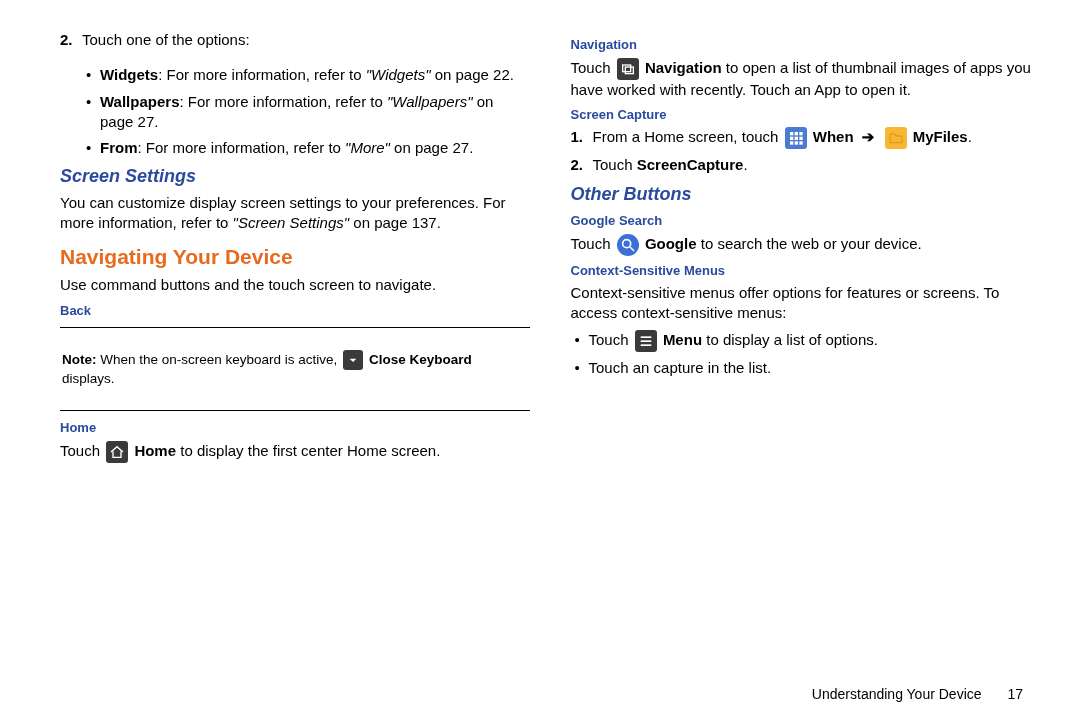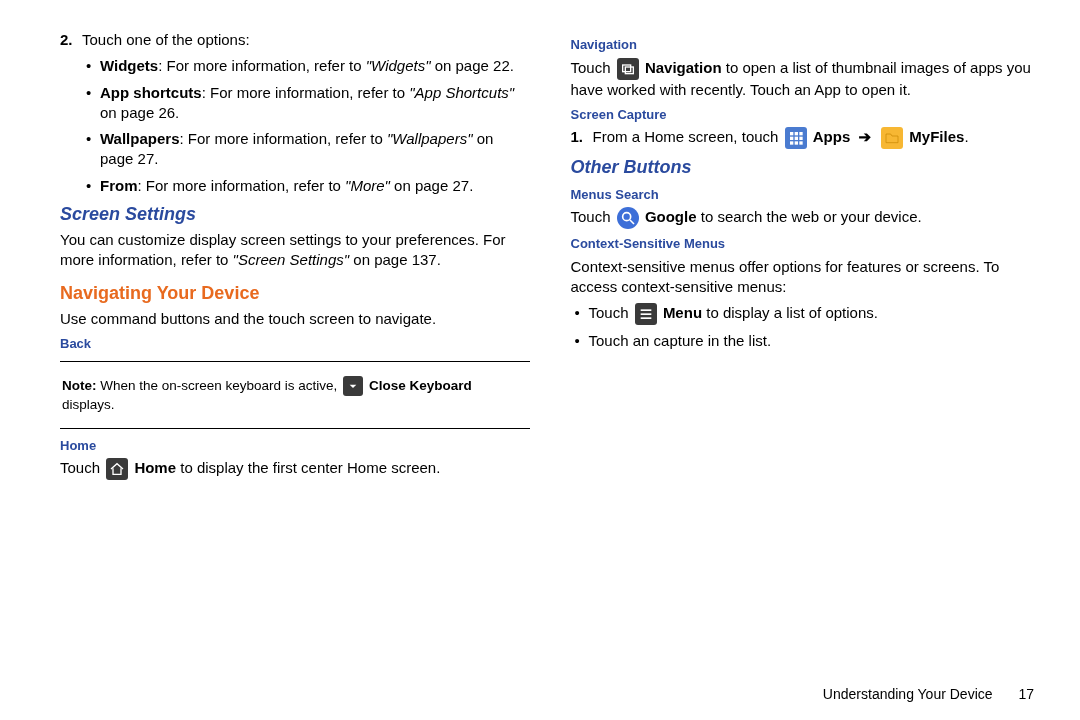--- a/index.html
+++ b/index.html
@@ -11,39 +11,39 @@
     font-size: 15px;
     color: #000;
     position: relative;
   }
   .page {
     display: flex;
     gap: 41px;
     padding: 30px 40px 20px 60px;
   }
   .col { flex: 1; line-height: 1.35; }
-  .h-orange { color: #e86a1f; font-weight: bold; font-size: 18px; margin: 10px 0 4px; font-family: Arial, sans-serif; }
+  .h-orange { color: #e86a1f; font-weight: bold; font-size: 21px; margin: 10px 0 4px; font-family: Arial, sans-serif; }
   .h-blue-i { color: #2a4a9e; font-style: italic; font-weight: bold; font-size: 18px; margin: 6px 0 4px; }
   .h-blue-b { color: #2a4a9e; font-weight: bold; font-size: 13px; margin: 6px 0 4px; }
   p { margin: 2px 0 6px; }
   .ref-i { font-style: italic; }
   ol.num { list-style: none; padding-left: 22px; }
   ol.num > li { position: relative; margin-bottom: 6px; }
   ol.num > li::before {
     content: attr(data-num) ".";
     position: absolute; left: -22px; font-weight: bold;
   }
   ul.bul { list-style: none; padding-left: 18px; }
   ul.bul > li { position: relative; margin-bottom: 6px; }
   ul.bul > li::before { content: "•"; position: absolute; left: -14px; }
   .b { font-weight: bold; }
   .note-box {
     border-top: 1.5px solid #000;
     border-bottom: 1.5px solid #000;
-    padding: 14px 2px;
+    padding: 22px 2px;
     margin: 8px 0;
     font-size: 13.5px;
   }
   .icon {
     display: inline-flex;
     width: 22px; height: 22px;
     background: #3a3a3a;
     border-radius: 3px;
     vertical-align: middle;
     align-items: center;
@@ -53,40 +53,37 @@
     font-size: 14px;
   }
   .icon svg { width: 16px; height: 16px; }
   .icon.folder { background: #f7b733; color: #2b8a00; }
   .icon.apps { background: #4a7bd0; }
   .icon.google { background: #3d6fd8; border-radius: 50%; }
   .arrow-sep { font-weight: bold; margin: 0 4px; }
   .footer {
     position: absolute;
     bottom: 18px;
-    right: 46px;
+    right: 57px;
     font-size: 14px;
   }
   .pg-num { margin-left: 22px; }
 </style>
 </head>
 <body>
 
 <div class="page">
 
   <div class="col">
     <ol class="num">
       <li data-num="2">
         <span>Touch one of the options:</span>
-        <ul class="bul" style="margin-top:6px;">
+        <ul class="bul" style="margin-top:15px;">
           <li>
             <span class="b">Widgets</span><span>: For more information, refer to </span><span class="ref-i">"Widgets"</span><span>  on page 22.</span>
-          </li>
-          <li>
-            <span class="b">App shortcuts</span><span>: For more information, refer to </span><span class="ref-i">"App Shortcuts"</span><span> on page 26.</span>
           </li>
           <li>
             <span class="b">Wallpapers</span><span>: For more information, refer to </span><span class="ref-i">"Wallpapers"</span><span>  on page 27.</span>
           </li>
           <li>
             <span class="b">From</span><span>: For more information, refer to </span><span class="ref-i">"More"</span><span>  on page 27.</span>
           </li>
         </ul>
       </li>
     </ol>
@@ -148,33 +145,36 @@
               <rect x="10" y="3" width="5" height="5"></rect>
               <rect x="17" y="3" width="5" height="5"></rect>
               <rect x="3" y="10" width="5" height="5"></rect>
               <rect x="10" y="10" width="5" height="5"></rect>
               <rect x="17" y="10" width="5" height="5"></rect>
               <rect x="3" y="17" width="5" height="5"></rect>
               <rect x="10" y="17" width="5" height="5"></rect>
               <rect x="17" y="17" width="5" height="5"></rect>
             </svg>
         </span>
-        <span class="b">Apps</span>
+        <span class="b">When</span>
         <span class="arrow-sep">➔</span>
         <span class="icon folder">
           <svg viewBox="0 0 24 24" fill="#f7b733" stroke="#c78500" stroke-width="1">
               <path d="M3 6h7l2 3h9v10H3z"></path>
             </svg>
         </span>
         <span class="b">MyFiles</span><span>.</span>
       </li>
+      <li data-num="2">
+        <span>Touch </span><span class="b">ScreenCapture</span><span>.</span>
+      </li>
     </ol>
 
     <div class="h-blue-i">Other Buttons</div>
-    <div class="h-blue-b">Menus Search</div>
+    <div class="h-blue-b">Google Search</div>
     <p>
       <span>Touch </span>
       <span class="icon google">
         <svg viewBox="0 0 24 24" fill="none" stroke="white" stroke-width="2.5">
             <circle cx="10" cy="10" r="6"></circle>
             <line x1="15" y1="15" x2="21" y2="21"></line>
           </svg>
       </span>
       <span class="b">Google</span><span> to search the web or your device.</span>
     </p>

